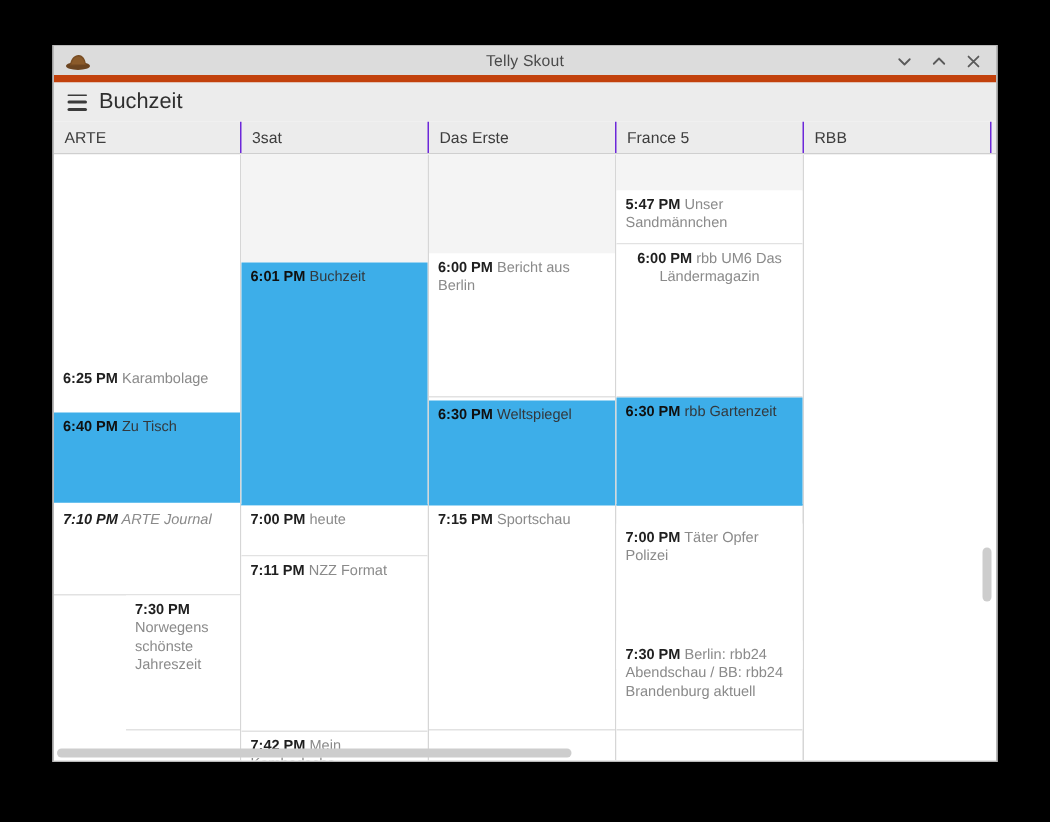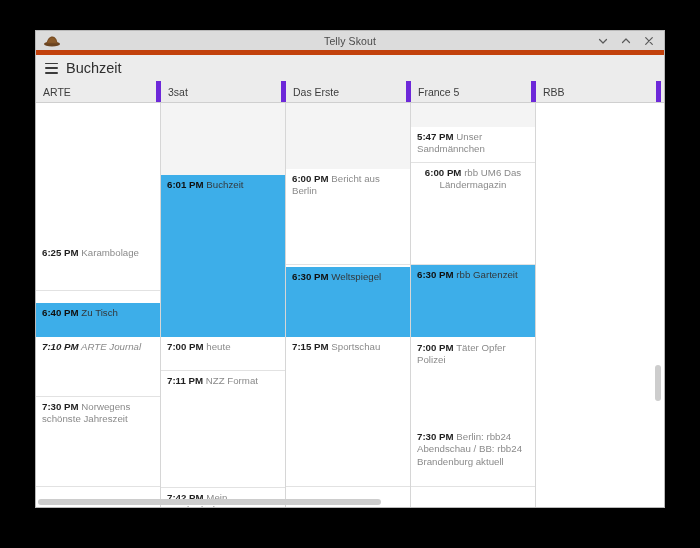--- a/index.html
+++ b/index.html
@@ -111,21 +111,21 @@
   }
   .ch-head {
     width: 125px;
     min-width: 125px;
     box-sizing: border-box;
     padding-left: 7px;
     display: flex;
     align-items: center;
     font-size: 10.5px;
     color: #3d3d3d;
-    border-right: 5px solid #6d28d9;
+    border-right: 1px solid #6d28d9;
     cursor: default;
   }
 
   
   #guide-wrap {
     flex: 1;
     position: relative;
     overflow: hidden;
     background: #ffffff;
   }
@@ -264,43 +264,43 @@
       <div class="ch-head">3sat</div>
       <div class="ch-head">Das Erste</div>
       <div class="ch-head">France 5</div>
       <div class="ch-head">RBB</div>
     </div>
 
   <div id="guide-wrap">
     <div id="guide">
         <div class="channel-col">
           <div class="prog" style="top: 140px; height: 48px;"><span class="t">6:25 PM</span> <span class="n">Karambolage</span></div>
-          <div class="prog current" style="top: 200px; height: 42px;"><span class="t">6:40 PM</span> <span class="n">Zu Tisch</span></div>
+          <div class="prog current" style="top: 172px; height: 60px;"><span class="t">6:40 PM</span> <span class="n">Zu Tisch</span></div>
           <div class="prog" style="top: 234px; height: 60px; font-style: italic;"><span class="t">7:10 PM</span> <span class="n">ARTE Journal</span></div>
-          <div class="prog" style="top: 294px; height: 90px;"><span class="t">7:30 PM</span> <span class="n">Norwegens schönste Jahreszeit</span></div>
+          <div class="prog" style="top: 294px; height: 90px; margin-left: 48px;"><span class="t">7:30 PM</span> <span class="n">Norwegens schönste Jahreszeit</span></div>
         </div>
         <div class="channel-col">
           <div class="col-pad" style="height: 72px;"></div>
           <div class="prog current" style="top: 72px; height: 162px;"><span class="t">6:01 PM</span> <span class="n">Buchzeit</span></div>
           <div class="prog" style="top: 234px; height: 34px;"><span class="t">7:00 PM</span> <span class="n">heute</span></div>
           <div class="prog" style="top: 268px; height: 117px;"><span class="t">7:11 PM</span> <span class="n">NZZ Format</span></div>
           <div class="prog" style="top: 385px; height: 30px;"><span class="t">7:42 PM</span> <span class="n">Mein Kambodscha</span></div>
         </div>
         <div class="channel-col">
           <div class="col-pad" style="height: 66px;"></div>
           <div class="prog" style="top: 66px; height: 96px;"><span class="t">6:00 PM</span> <span class="n">Bericht aus Berlin</span></div>
           <div class="prog current" style="top: 164px; height: 72px;"><span class="t">6:30 PM</span> <span class="n">Weltspiegel</span></div>
           <div class="prog" style="top: 234px; height: 150px;"><span class="t">7:15 PM</span> <span class="n">Sportschau</span></div>
         </div>
         <div class="channel-col">
           <div class="col-pad" style="height: 24px;"></div>
           <div class="prog" style="top: 24px; height: 36px;"><span class="t">5:47 PM</span> <span class="n">Unser Sandmännchen</span></div>
           <div class="prog" style="top: 60px; height: 102px; text-align: center;"><span class="t">6:00 PM</span> <span class="n">rbb UM6 Das Ländermagazin</span></div>
           <div class="prog current" style="top: 162px; height: 72px;"><span class="t">6:30 PM</span> <span class="n">rbb Gartenzeit</span></div>
-          <div class="prog" style="top: 235px; height: 98px;"><span class="t">7:00 PM</span> <span class="n">Täter Opfer Polizei</span></div>
+          <div class="prog" style="top: 246px; height: 98px;"><span class="t">7:00 PM</span> <span class="n">Täter Opfer Polizei</span></div>
           <div class="prog" style="top: 324px; height: 60px;"><span class="t">7:30 PM</span> <span class="n">Berlin: rbb24 Abendschau / BB: rbb24 Brandenburg aktuell</span></div>
         </div>
       </div>
 
     <div id="vscroll">
       <div id="vthumb"></div>
     </div>
     <div id="hscroll">
       <div id="hthumb"></div>
     </div>

